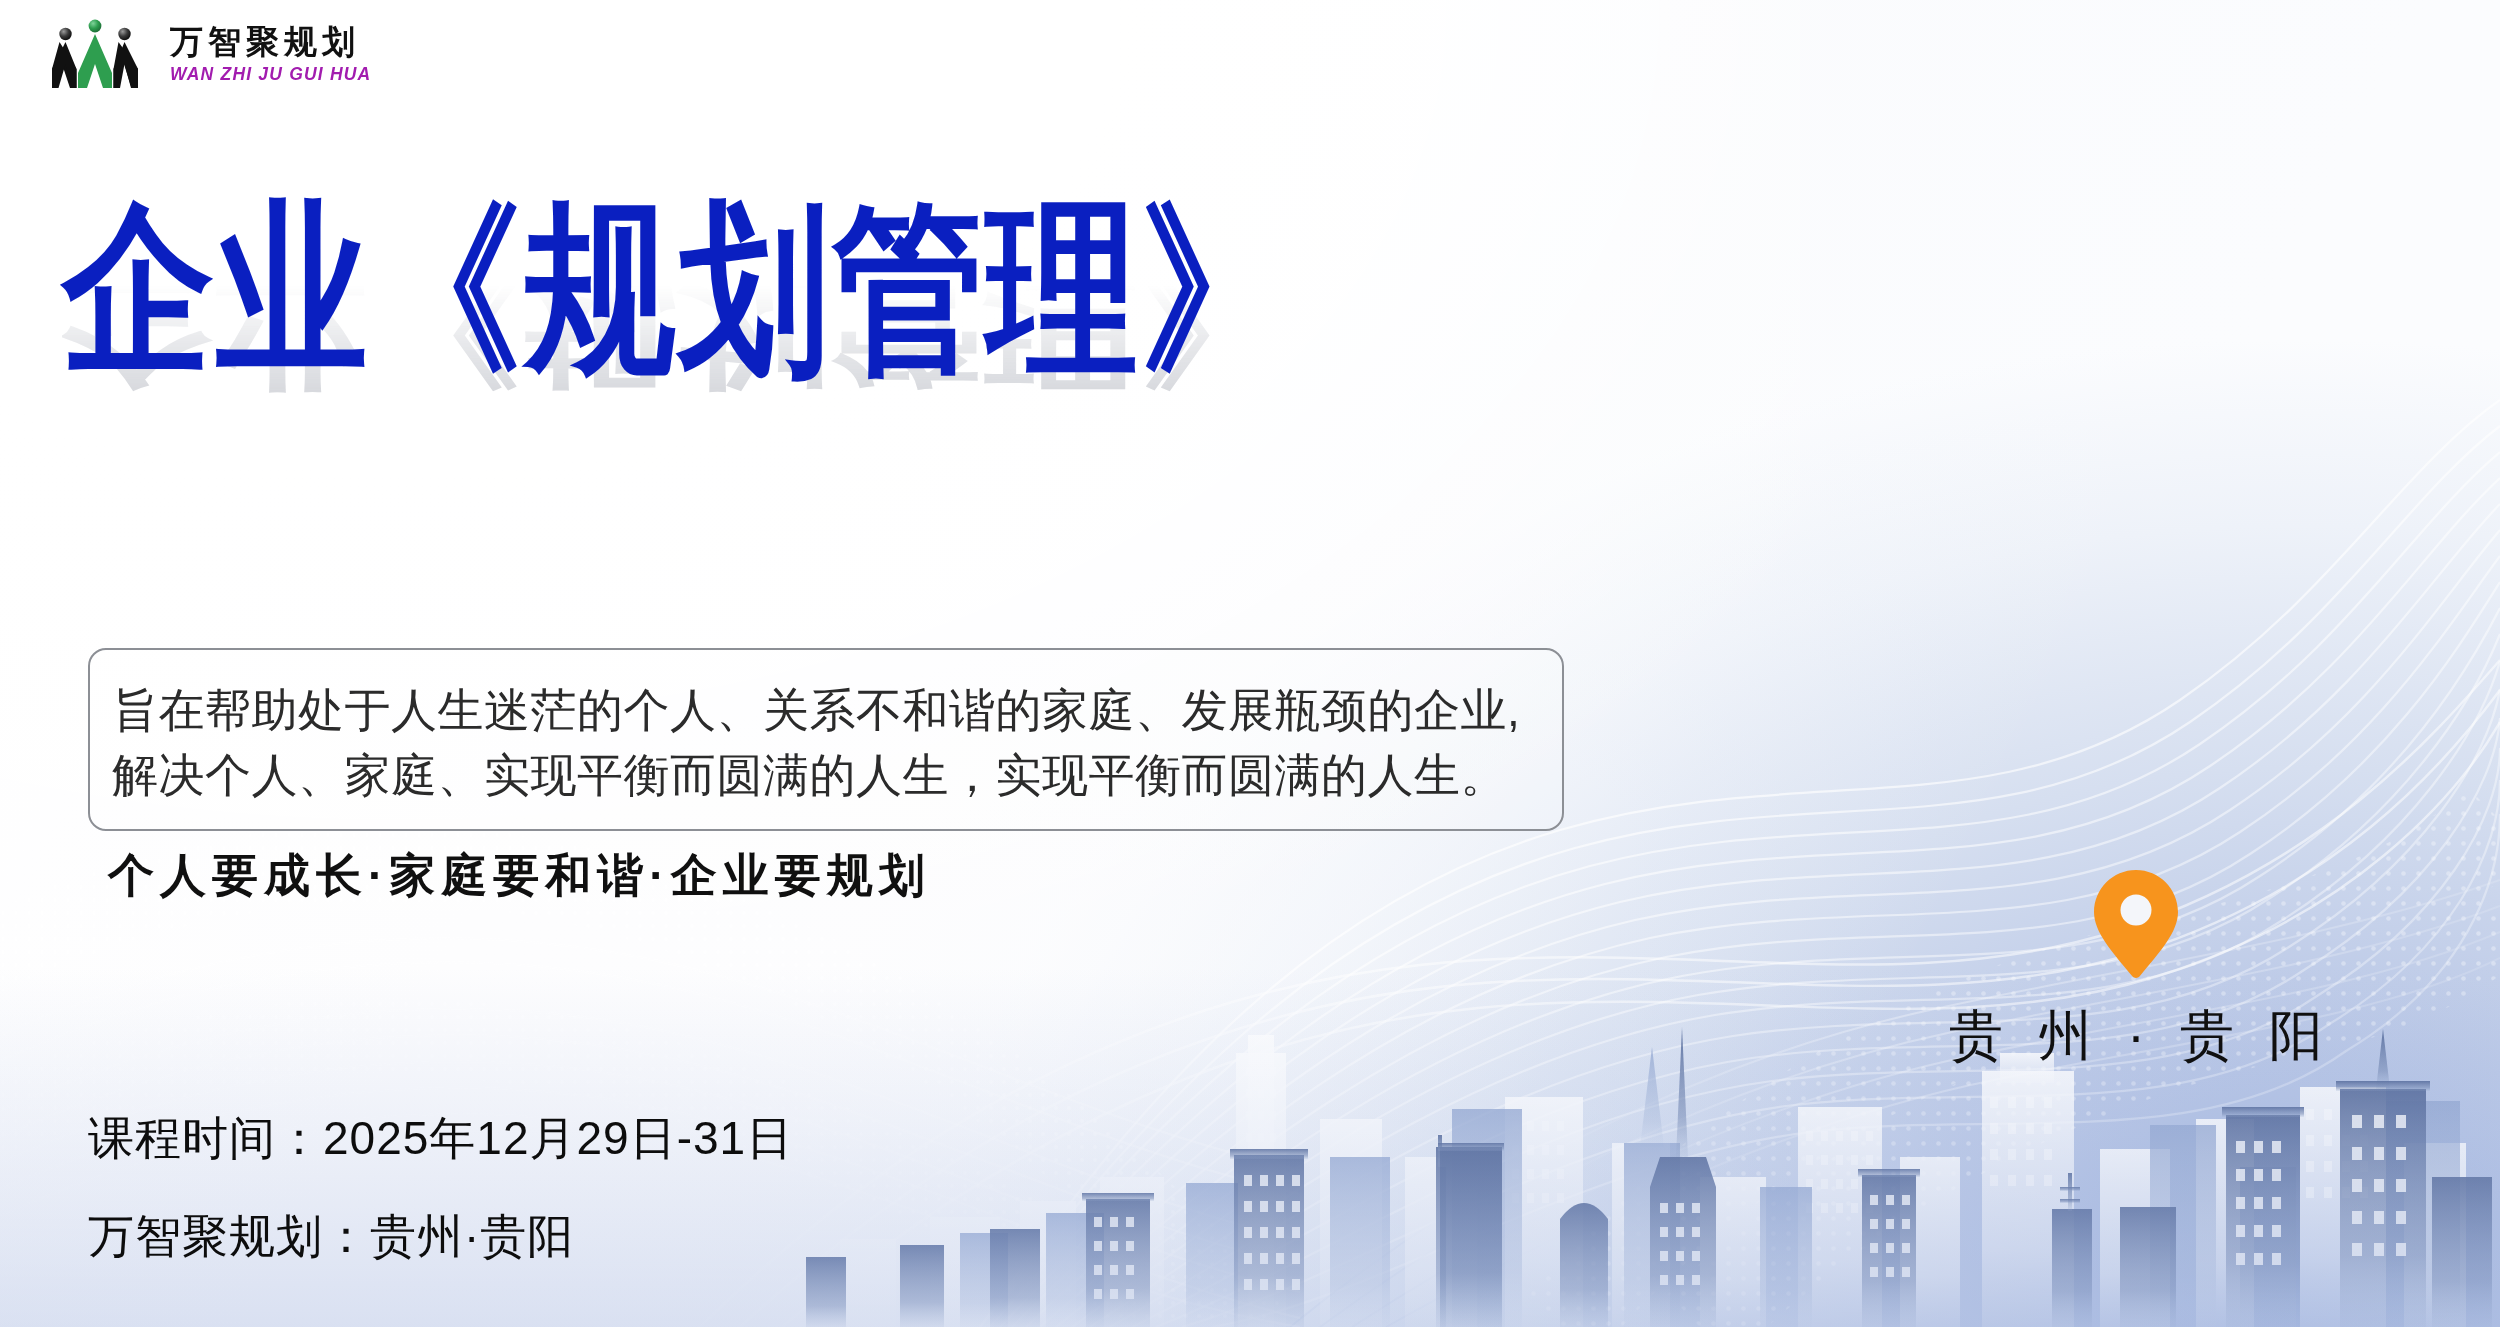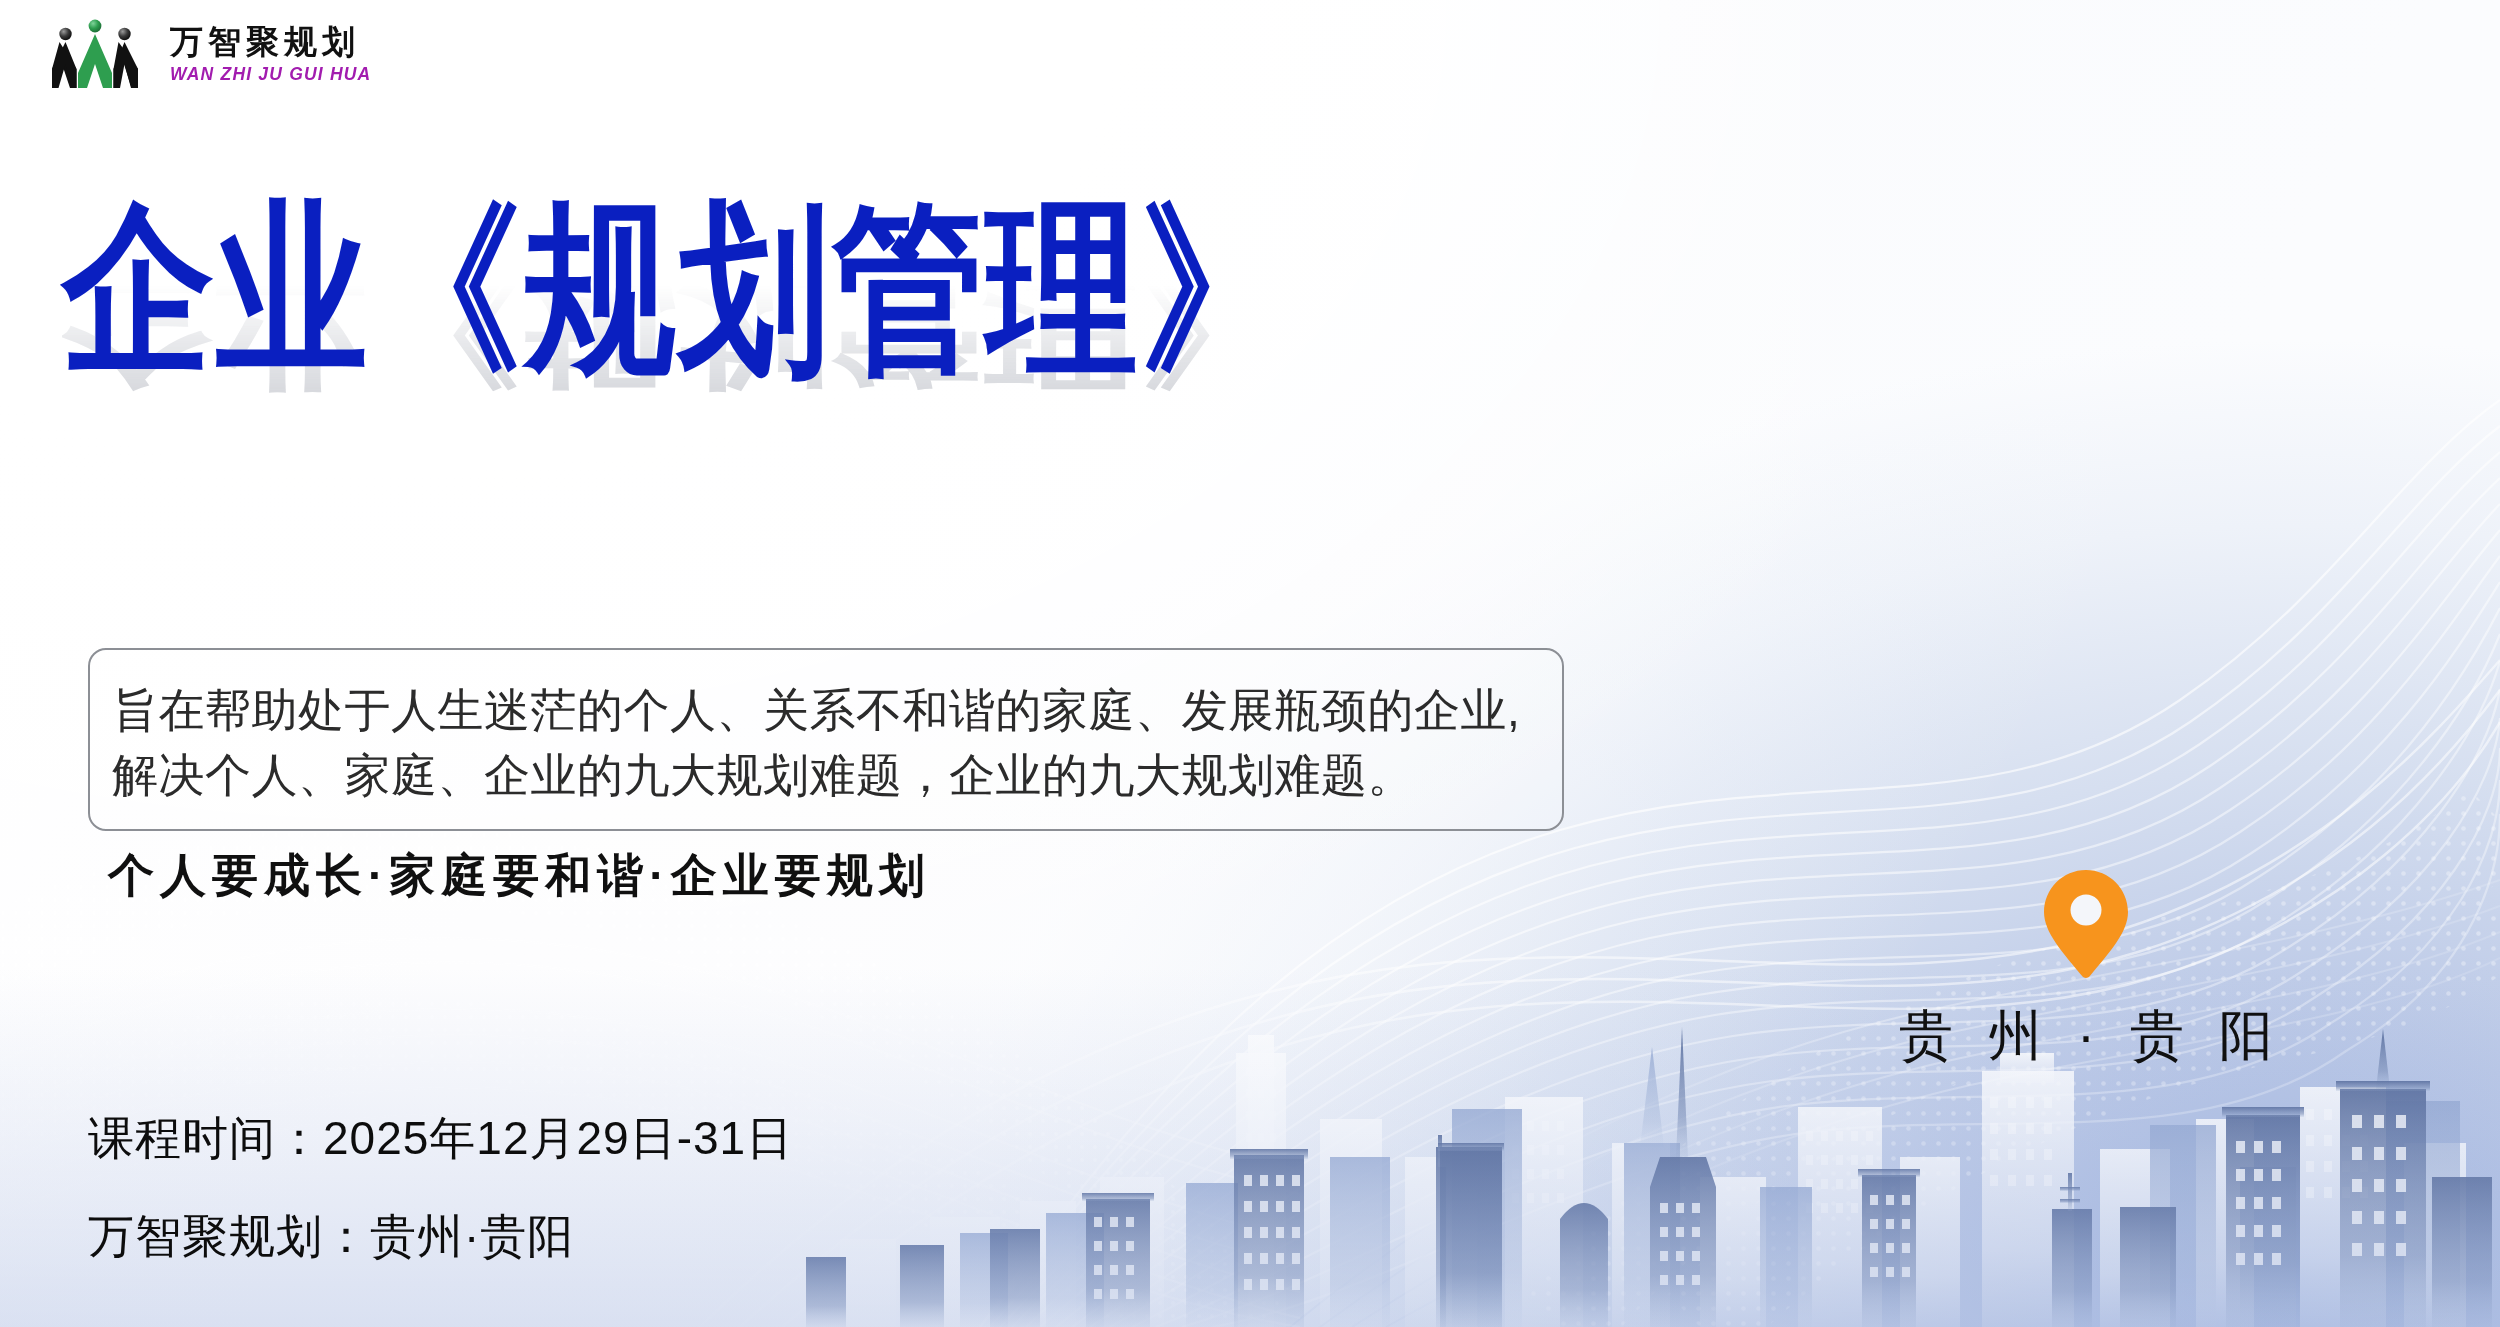--- a/index.html
+++ b/index.html
@@ -200,21 +200,21 @@
     color: #0d0d0d;
     letter-spacing: 1px;
     white-space: nowrap;
     margin-bottom: 36px;
   }
   .info-line:last-child { margin-bottom: 0; }
 
   
   .location-badge {
     position: absolute;
-    left: 1906px;
+    left: 1956px;
     top: 868px;
     width: 360px;
     display: flex;
     flex-direction: column;
     align-items: center;
   }
   .pin-icon { display:block; width: 92px; height: 112px; }
   .location-label {
     margin-top: 20px;
     font-family: "Liberation Sans", "DejaVu Sans", sans-serif;
@@ -650,21 +650,21 @@
       </div>
     </div>
 
     <div class="title-wrap">
       <div class="title-reflection">企业《规划管理》</div>
       <div class="title-main">企业《规划管理》</div>
     </div>
 
     <div class="desc-box">
       <div class="desc-line">旨在帮助处于人生迷茫的个人、关系不和谐的家庭、发展瓶颈的企业,</div>
-      <div class="desc-line">解决个人、家庭、企业的九大规划难题，企业的九大规划难题。</div>
+      <div class="desc-line">解决个人、家庭、实现平衡而圆满的人生，实现平衡而圆满的人生。</div>
     </div>
 
     <div class="tagline">个人要成长·家庭要和谐·企业要规划</div>
 
     <div class="course-info">
       <div class="info-line">课程时间：2025年12月29日-31日</div>
       <div class="info-line">万智聚规划：贵州·贵阳</div>
     </div>
 
     <div class="location-badge">

